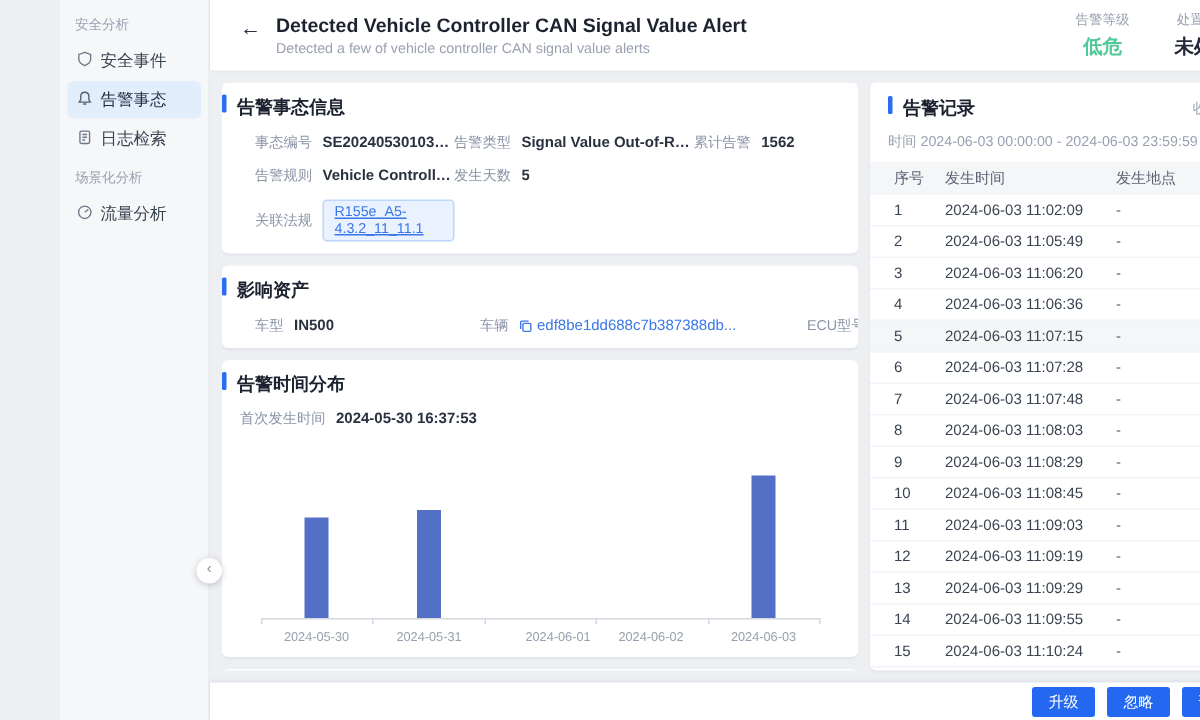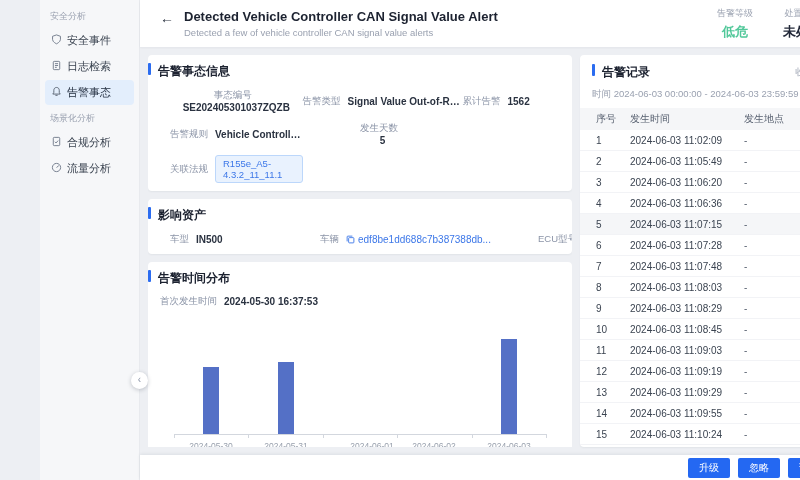--- a/index.html
+++ b/index.html
@@ -33,21 +33,21 @@
   .card-title-row { display:flex; align-items:center; justify-content:space-between; }
   .card-title { display:flex; align-items:flex-start; font-size:12px; font-weight:bold; color:#1c2230; }
   .accent-bar { display:inline-block; width:3px; height:12px; background:#2b6cf0; border-radius:1px; margin-right:7px; margin-left:-12px; }
   .accent-bar.inner { margin-left:0; }
 
   .field-row { display:flex; margin-top:9px; }
   .field { display:flex; align-items:center; min-width:0; }
   .f-label { font-size:9.5px; color:#8b94a7; margin-right:7px; white-space:nowrap; }
   .f-value { font-size:10px; color:#2a3240; font-weight:bold; white-space:nowrap; overflow:hidden; text-overflow:ellipsis; }
   .f-value.link { color:#3c77e8; font-weight:normal; }
-  .tag { display:inline-block; background:#e9f2fe; border:1px solid #bcd7fb; color:#3c77e8; font-size:9.5px; font-weight:normal; padding:2px 7px; border-radius:3px; cursor:pointer; }
+  .tag { display:inline-block; background:#e9f2fe; border:1px solid #bcd7fb; color:#3c77e8; font-size:9.5px; font-weight:normal; padding:2px 7px; border-radius:3px; cursor:pointer;text-decoration:underline; }
   .copy-icon { display:inline-flex; margin-right:3px; cursor:pointer; }
 
   
   .chart-meta { display:flex; gap:36px; margin-top:8px;flex-direction:column; }
   .chart-plot { position:relative; height:138px; margin-top:6px; }
   .axis-line { position:absolute; left:14px; right:14px; bottom:17px; height:1px; background:#d3d7de; }
   .tick { position:absolute; bottom:14px; width:1px; height:4px; background:#d3d7de; }
   .bar { position:absolute; bottom:18px; width:16px; }
   .x-label { position:absolute; bottom:1px; width:64px; text-align:center; font-size:8.5px; color:#98a0ad; }
 
@@ -77,42 +77,35 @@
 <div class="app">
 
   <aside class="sidebar" id="sidebar">
       <div class="side-section-title">安全分析</div>
       <div class="side-item">
         <span><svg width="11" height="11" viewBox="0 0 12 12" fill="none" stroke="#6e7889" stroke-width="1">
             <path d="M6 1l4.3 1.5V6c0 2.8-4.3 4.7-4.3 4.7S1.7 8.8 1.7 6V2.5L6 1z"></path>
           </svg></span>
         <span>安全事件</span>
       </div>
+      <div class="side-item active">
+        <span><svg width="11" height="11" viewBox="0 0 12 12" fill="none" stroke="#55606f" stroke-width="1">
+            <path d="M6 1.6c-1.9 0-2.9 1.4-2.9 3.2V7L2 8.8h8L9 7V4.8C9 3 8 1.6 6 1.6z"></path>
+            <path d="M4.8 10.2h2.4"></path>
+          </svg></span>
+        <span>告警事态</span>
+      </div>
       <div class="side-item">
         <span><svg width="11" height="11" viewBox="0 0 12 12" fill="none" stroke="#6e7889" stroke-width="1">
             <rect x="2.5" y="1.5" width="7" height="9" rx="1"></rect>
             <path d="M4.3 4h3.4M4.3 6h3.4M4.3 8h2"></path>
           </svg></span>
         <span>日志检索</span>
       </div>
-      <div class="side-item active">
-        <span><svg width="11" height="11" viewBox="0 0 12 12" fill="none" stroke="#55606f" stroke-width="1">
-            <path d="M6 1.6c-1.9 0-2.9 1.4-2.9 3.2V7L2 8.8h8L9 7V4.8C9 3 8 1.6 6 1.6z"></path>
-            <path d="M4.8 10.2h2.4"></path>
-          </svg></span>
-        <span>告警事态</span>
-      </div>
       <div class="side-section-title">场景化分析</div>
-      <div class="side-item">
-        <span><svg width="11" height="11" viewBox="0 0 12 12" fill="none" stroke="#6e7889" stroke-width="1">
-            <rect x="2.5" y="1.5" width="7" height="9" rx="1"></rect>
-            <path d="M4.2 6.3l1.3 1.3 2.3-2.6"></path>
-          </svg></span>
-        <span>合规分析</span>
-      </div>
       <div class="side-item">
         <span><svg width="11" height="11" viewBox="0 0 12 12" fill="none" stroke="#6e7889" stroke-width="1">
             <circle cx="6" cy="6" r="4.5"></circle>
             <path d="M6 6L8.5 4"></path>
           </svg></span>
         <span>流量分析</span>
       </div>
     </aside>
 
   <main class="content">
@@ -141,39 +134,39 @@
     <div class="body">
       <section class="left-col">
 
         <div class="card">
           <div class="card-title">
               <span class="accent-bar"></span>
             <span>告警事态信息</span>
             </div>
           <div id="info-fields">
               <div class="field-row" style="padding-left: 10px;">
-                <span class="field" style="width: 34%; flex-direction: column;">
+                <span class="field" style="width: 34%;">
                   <span class="f-label">事态编号</span>
                   <span class="f-value">SE202405301037ZQZB</span>
                 </span>
                 <span class="field" style="width: 41%;">
                   <span class="f-label">告警类型</span>
                   <span class="f-value">Signal Value Out-of-Range</span>
                 </span>
                 <span class="field" style="width: 25%;">
                   <span class="f-label">累计告警</span>
                   <span class="f-value">1562</span>
                 </span>
               </div>
               <div class="field-row" style="padding-left: 10px;">
                 <span class="field" style="width: 34%;">
                   <span class="f-label">告警规则</span>
                   <span class="f-value">Vehicle Controller CAN Signal ...</span>
                 </span>
-                <span class="field" style="width: 41%; flex-direction: column;">
+                <span class="field" style="width: 41%;">
                   <span class="f-label">发生天数</span>
                   <span class="f-value">5</span>
                 </span>
               </div>
               <div class="field-row" style="padding-left: 10px;">
                 <span class="field" style="width: 34%;">
                   <span class="f-label">关联法规</span>
                   <span class="tag">R155e_A5-4.3.2_11_11.1</span>
                 </span>
               </div>

